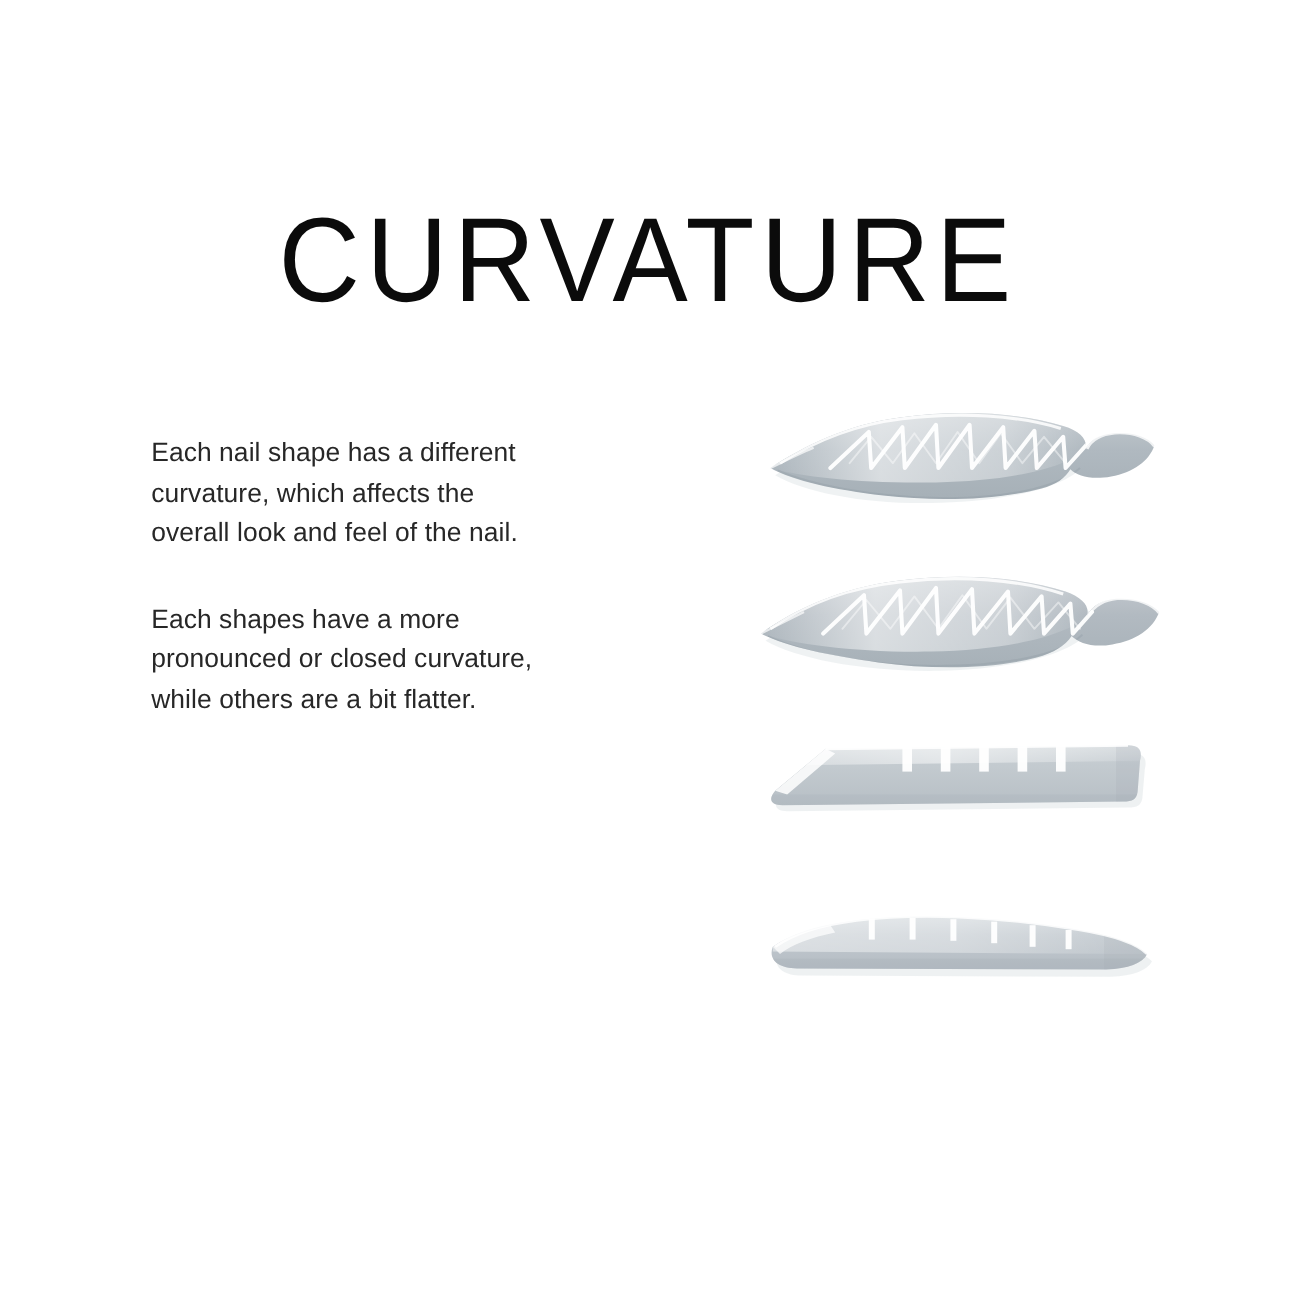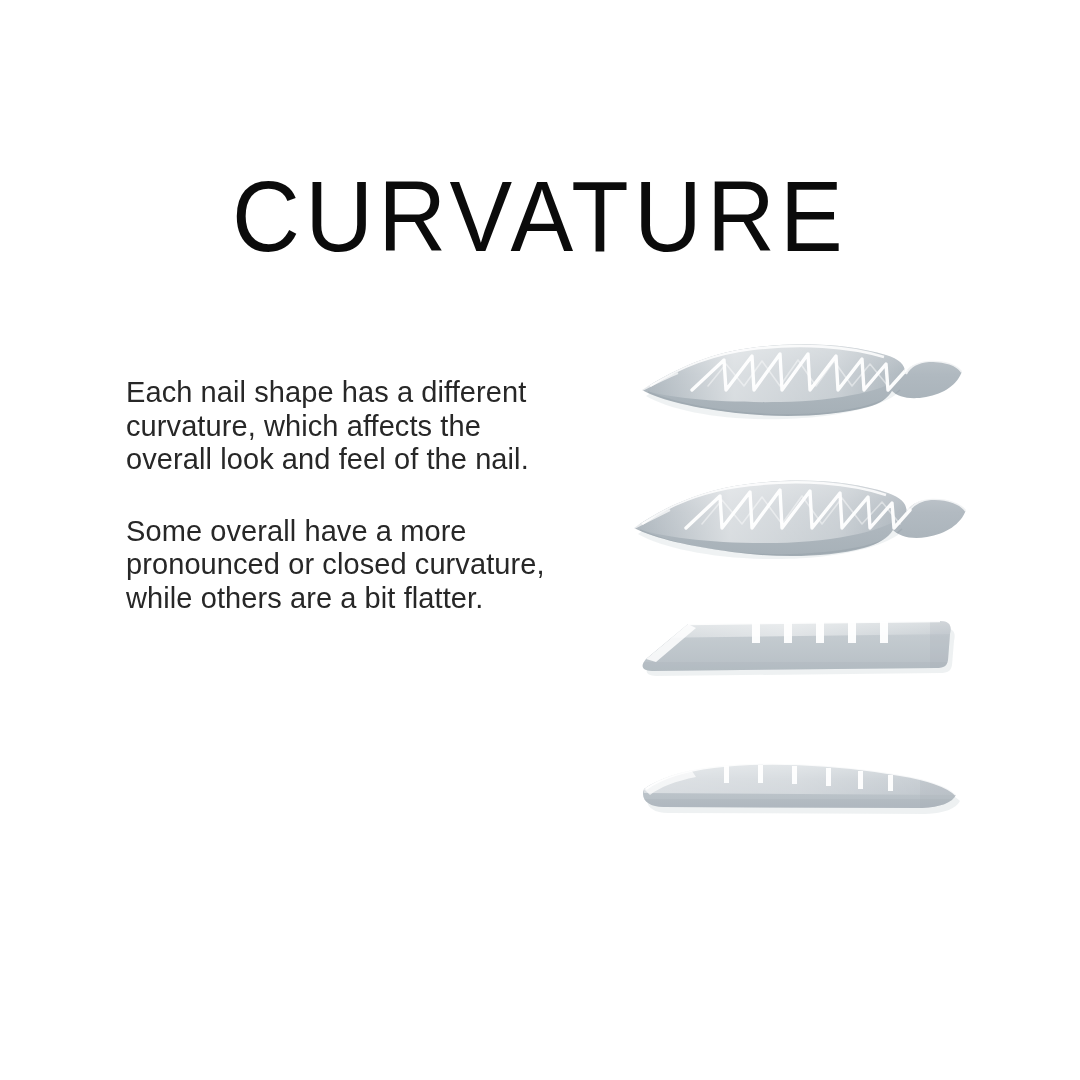--- a/index.html
+++ b/index.html
@@ -40,26 +40,26 @@
 
   
   #text-column {
     position: absolute;
     left: 126px;
     top: 360px;
     width: 470px;
   }
   .paragraph {
     font-family: "Liberation Sans", sans-serif;
-    font-size: 29px;
+    font-size: 22px;
     font-weight: 400;
     line-height: 33.5px;
     color: #272727;
     letter-spacing: 0.003em;
-    margin: 16px 0 38px 0;
+    margin: 0 0 38px 0;
     white-space: pre-line;
   }
   .paragraph:last-child { margin-bottom: 0; }
 
   
   #tips-column {
     position: absolute;
     left: 600px;
     top: 320px;
     width: 400px;
@@ -81,21 +81,21 @@
 <body>
 
 <div id="page">
 
   <h1 id="page-title">CURVATURE</h1>
 
   <div id="text-column">
     <p class="paragraph">Each nail shape has a different
 curvature, which affects the
 overall look and feel of the nail.</p>
-    <p class="paragraph">Some overall have a more
+    <p class="paragraph">Each shapes have a more
 pronounced or closed curvature,
 while others are a bit flatter.</p>
   </div>
 
   <div id="tips-column">
 
     <div class="nail-tip" id="nail-tip-1">
       <svg viewBox="0 0 400 110" width="400" height="110" xmlns="http://www.w3.org/2000/svg">
         <defs>
           <linearGradient id="g1body" x1="0" y1="0" x2="0" y2="1">

